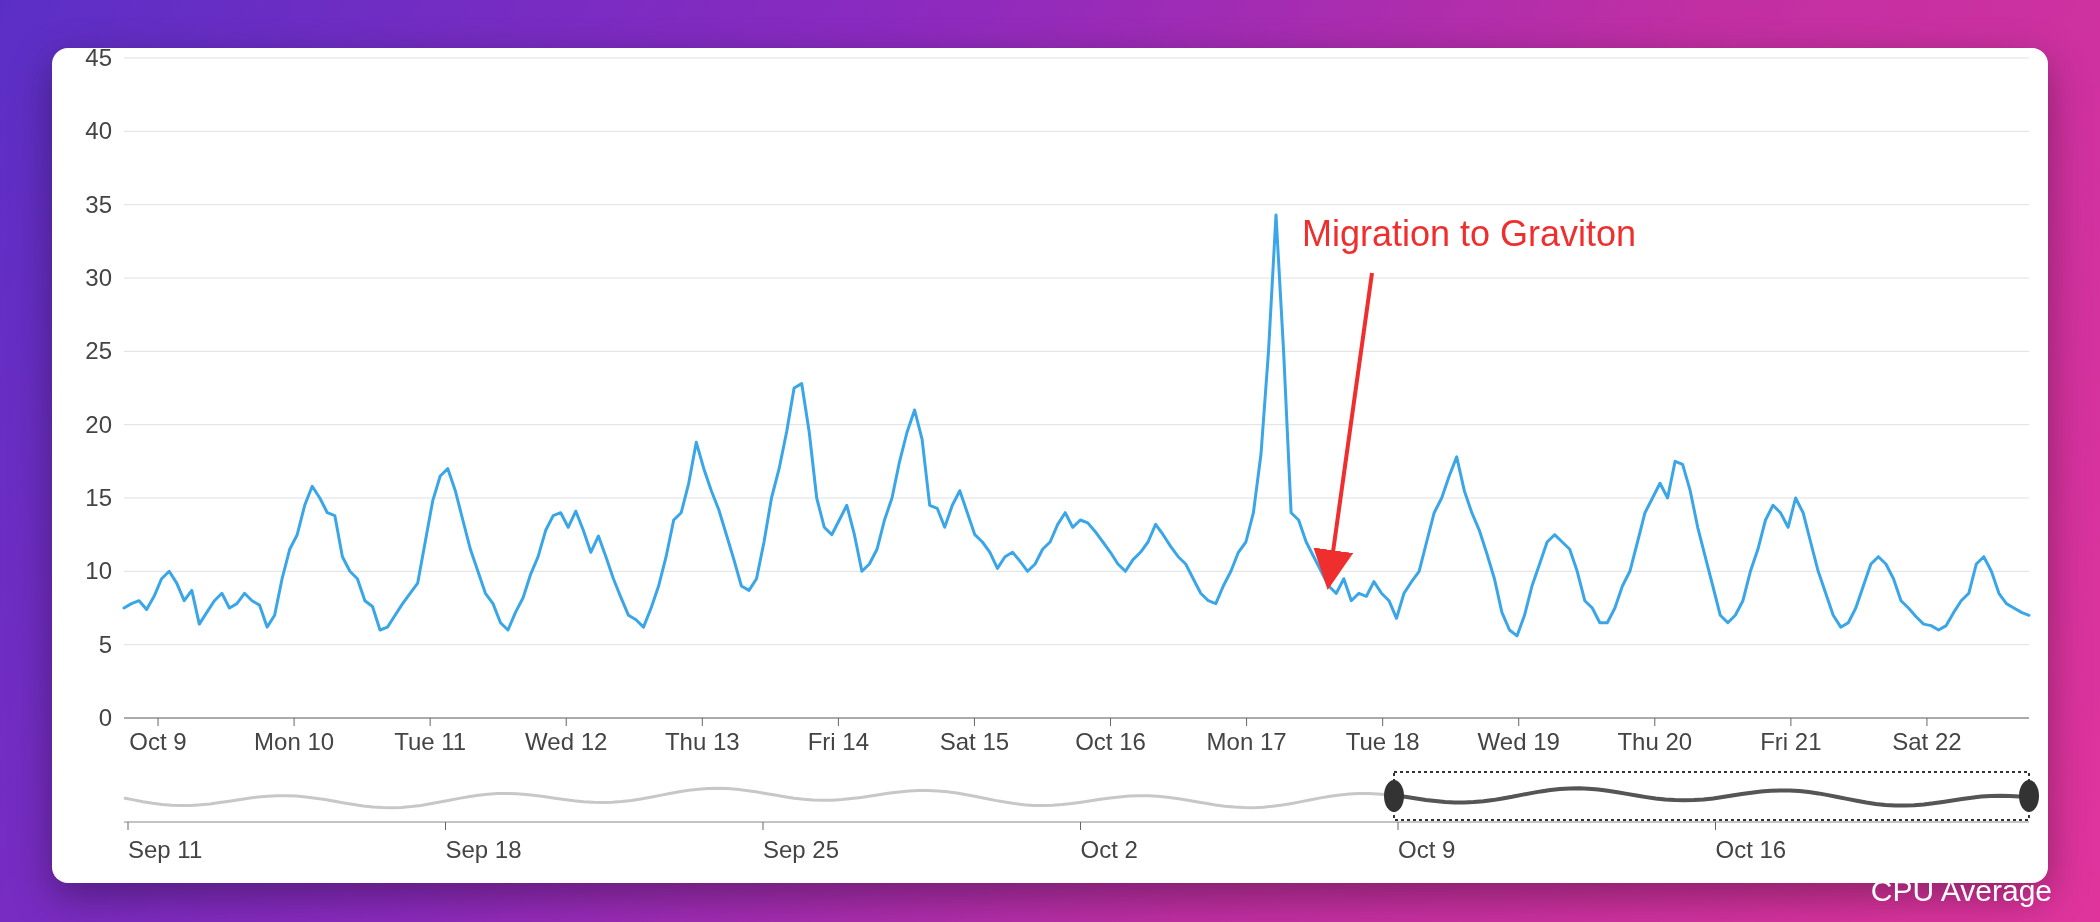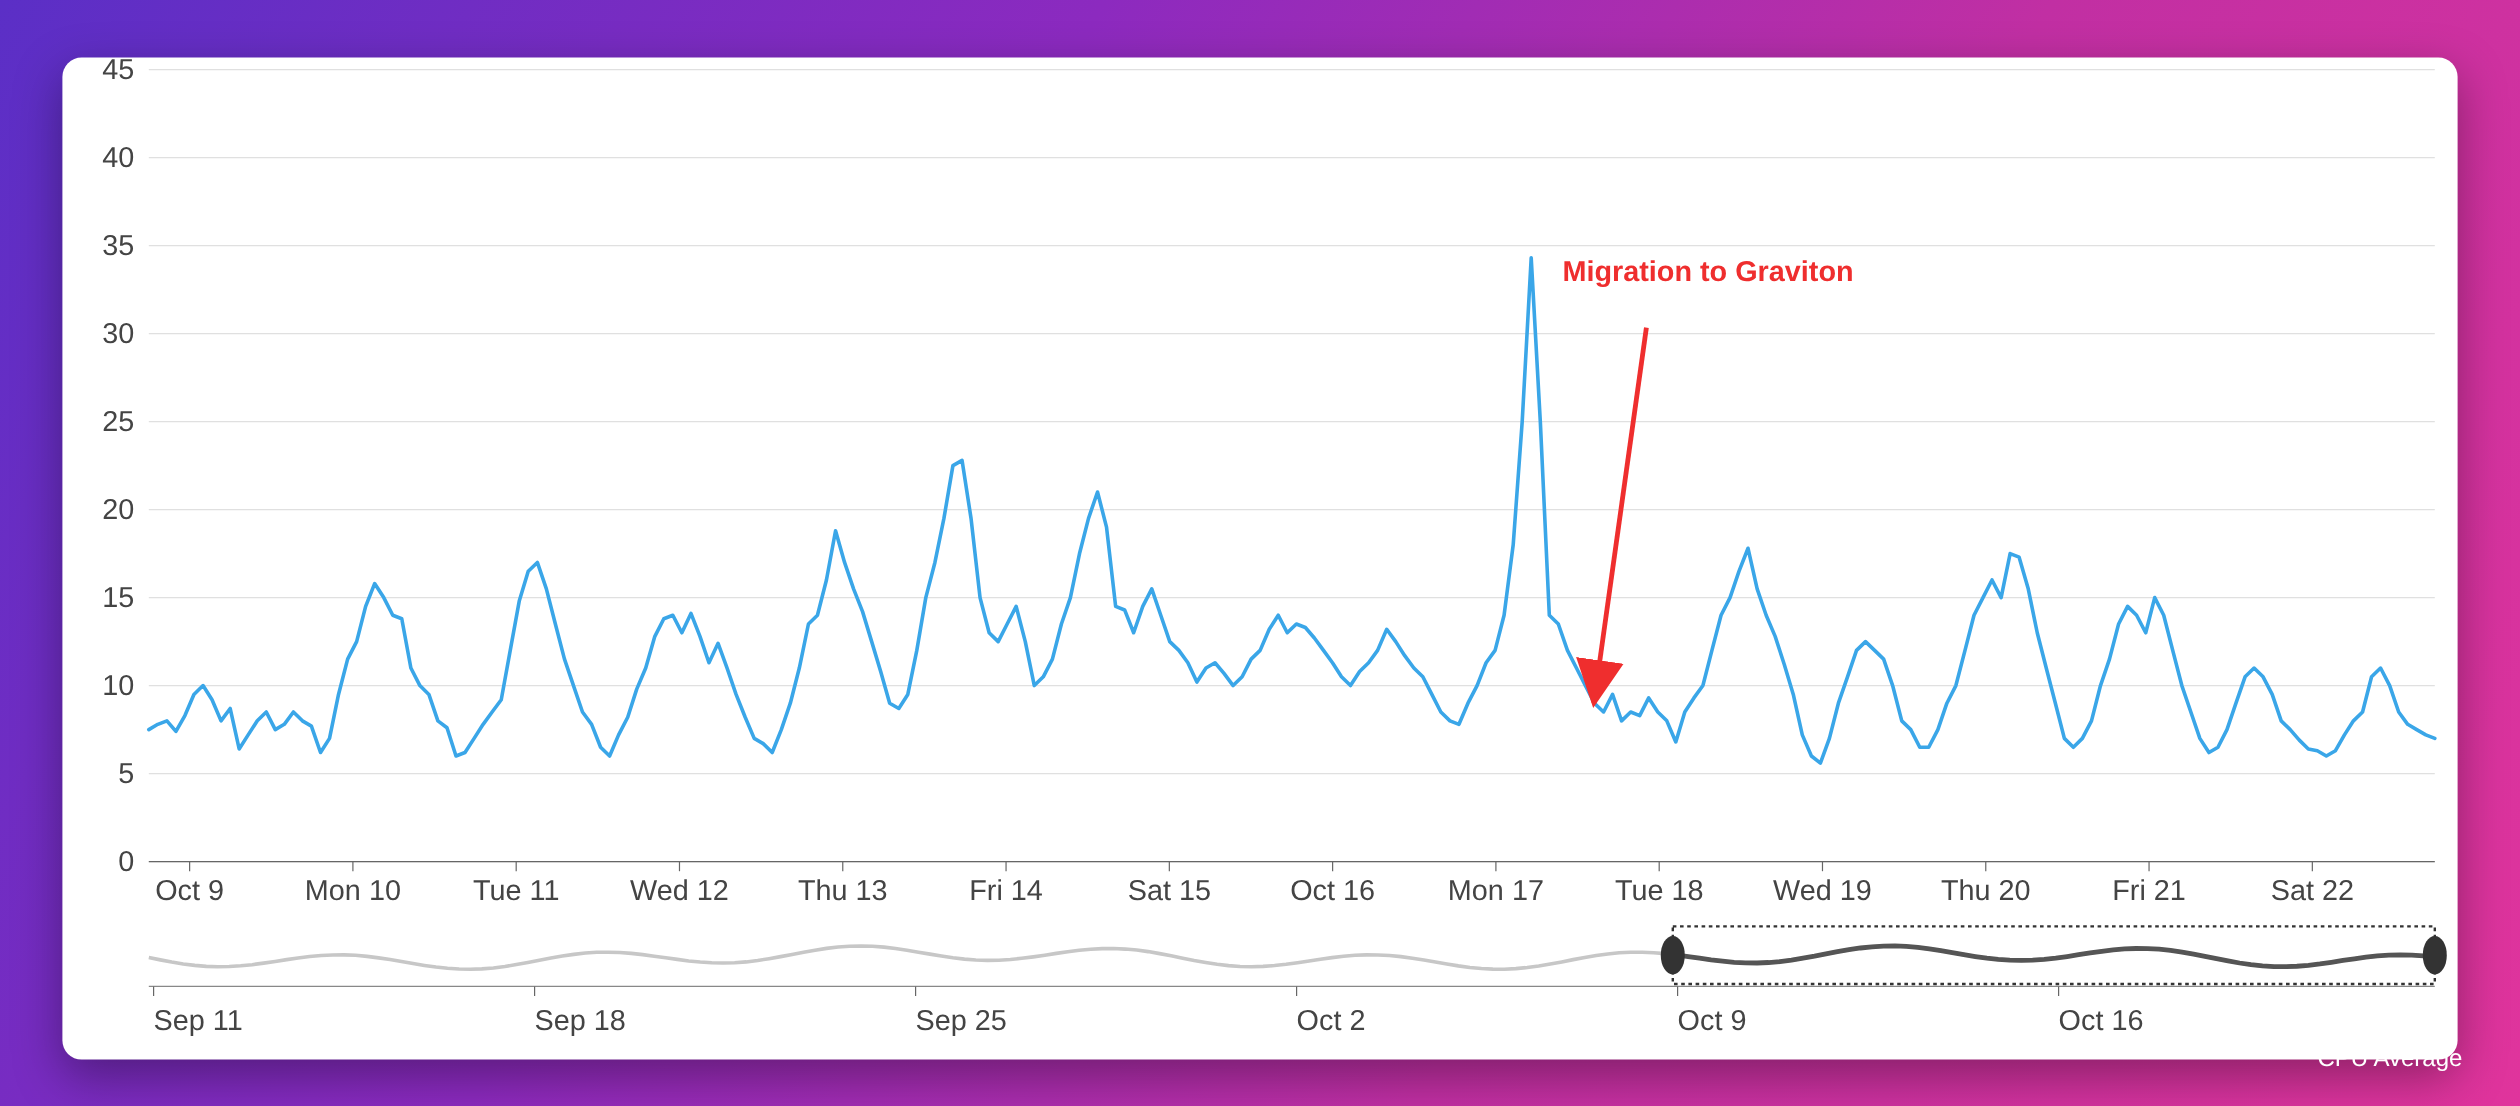--- a/index.html
+++ b/index.html
@@ -1,20 +1,20 @@
 <!DOCTYPE html>
 <html><head>
 <meta charset="utf-8">
 <style>
   html,body{margin:0;padding:0;width:2100px;height:922px;font-family:-apple-system,BlinkMacSystemFont,"Segoe UI",Helvetica,Arial,sans-serif;}
   .bg{width:2100px;height:922px;background:linear-gradient(120deg,#5b2fc6 0%,#8c2abf 35%,#c12fa3 65%,#e0349c 100%);position:relative;}
   .card{position:absolute;left:52px;top:48px;width:1996px;height:835px;background:#fff;border-radius:16px;box-shadow:0 14px 40px rgba(0,0,0,0.35);}
   svg{display:block;}
-  .annotation{position:absolute;font-weight:700;font-size:24px;color:#ef2e2e;}
-  .caption{position:absolute;right:48px;bottom:28px;color:#fff;font-size:20px;}
+  .annotation{position:absolute;font-weight:400;font-size:36px;color:#ef2e2e;}
+  .caption{position:absolute;right:48px;bottom:14px;color:#fff;font-size:30px;}
 </style>
 </head>
 <body>
 
 <div class="bg">
   <div class="card">
     <svg id="main-svg" width="1996" height="835">
         <defs>
           <marker id="arrowhead" markerWidth="12" markerHeight="12" refX="9" refY="5" orient="auto">
             <path d="M0,0 L10,5 L0,10 Z" fill="#ef2e2e"></path>

